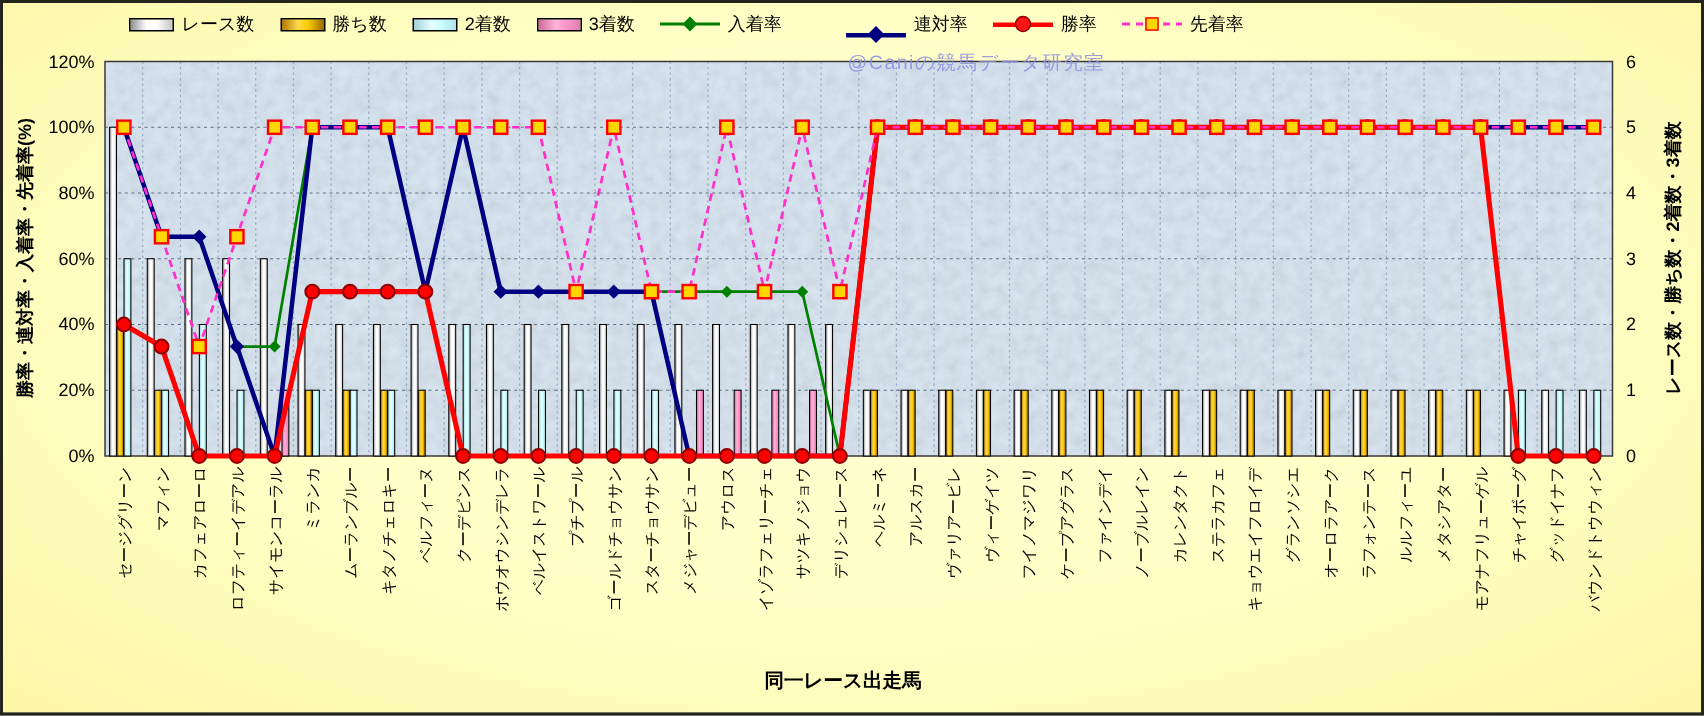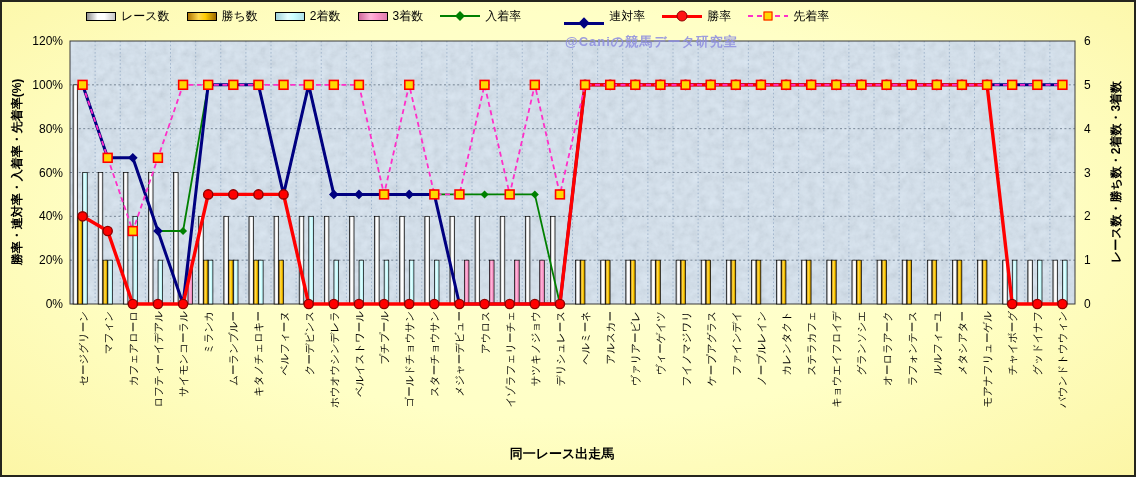--- a/index.html
+++ b/index.html
@@ -24,21 +24,21 @@
   .sw.sensho{background:repeating-linear-gradient(90deg,#ff2fc8 0 5px,rgba(0,0,0,0) 5px 9px);height:2px;}
   .mk{position:absolute;left:50%;top:50%;transform:translate(-50%,-50%);}
   .mk.d-green{width:7px;height:7px;background:#008000;transform:translate(-50%,-50%) rotate(45deg);}
   .mk.d-navy{width:8px;height:8px;background:#000080;transform:translate(-50%,-50%) rotate(45deg);}
   .mk.c-red{width:9px;height:9px;border-radius:50%;background:#ff1414;border:1.5px solid #8e0000;}
   .mk.s-yellow{width:7px;height:7px;background:#ffd700;border:1.5px solid #ff0000;}
   .vtitle{position:absolute;white-space:nowrap;font-weight:bold;font-size:12px;color:#000;}
   .left-title{left:15px;top:170px;transform:translate(-50%,-50%) rotate(-90deg);}
   .right-title{left:1114px;top:170px;transform:translate(-50%,-50%) rotate(-90deg);}
   .x-title{position:absolute;left:560px;top:452px;transform:translate(-50%,-50%);font-weight:bold;font-size:13px;color:#000;white-space:nowrap;text-align:center;}
-  .watermark{position:absolute;left:563px;top:31px;font-size:13px;font-weight:bold;letter-spacing:1px;color:#8d8de0;opacity:.85;z-index:5;white-space:nowrap;}
+  .watermark{position:absolute;left:563px;top:31px;font-size:13px;font-weight:normal;letter-spacing:1px;color:#8d8de0;opacity:.85;z-index:5;white-space:nowrap;}
   svg.chart{position:absolute;left:0;top:0;z-index:1;}
 </style>
 </head>
 <body>
 
 <div class="frame">
 
   <svg class="chart" width="1132" height="473" viewBox="0 0 1132 473">
     <defs>
       <linearGradient id="gradR" x1="0" y1="0" x2="1" y2="0">

